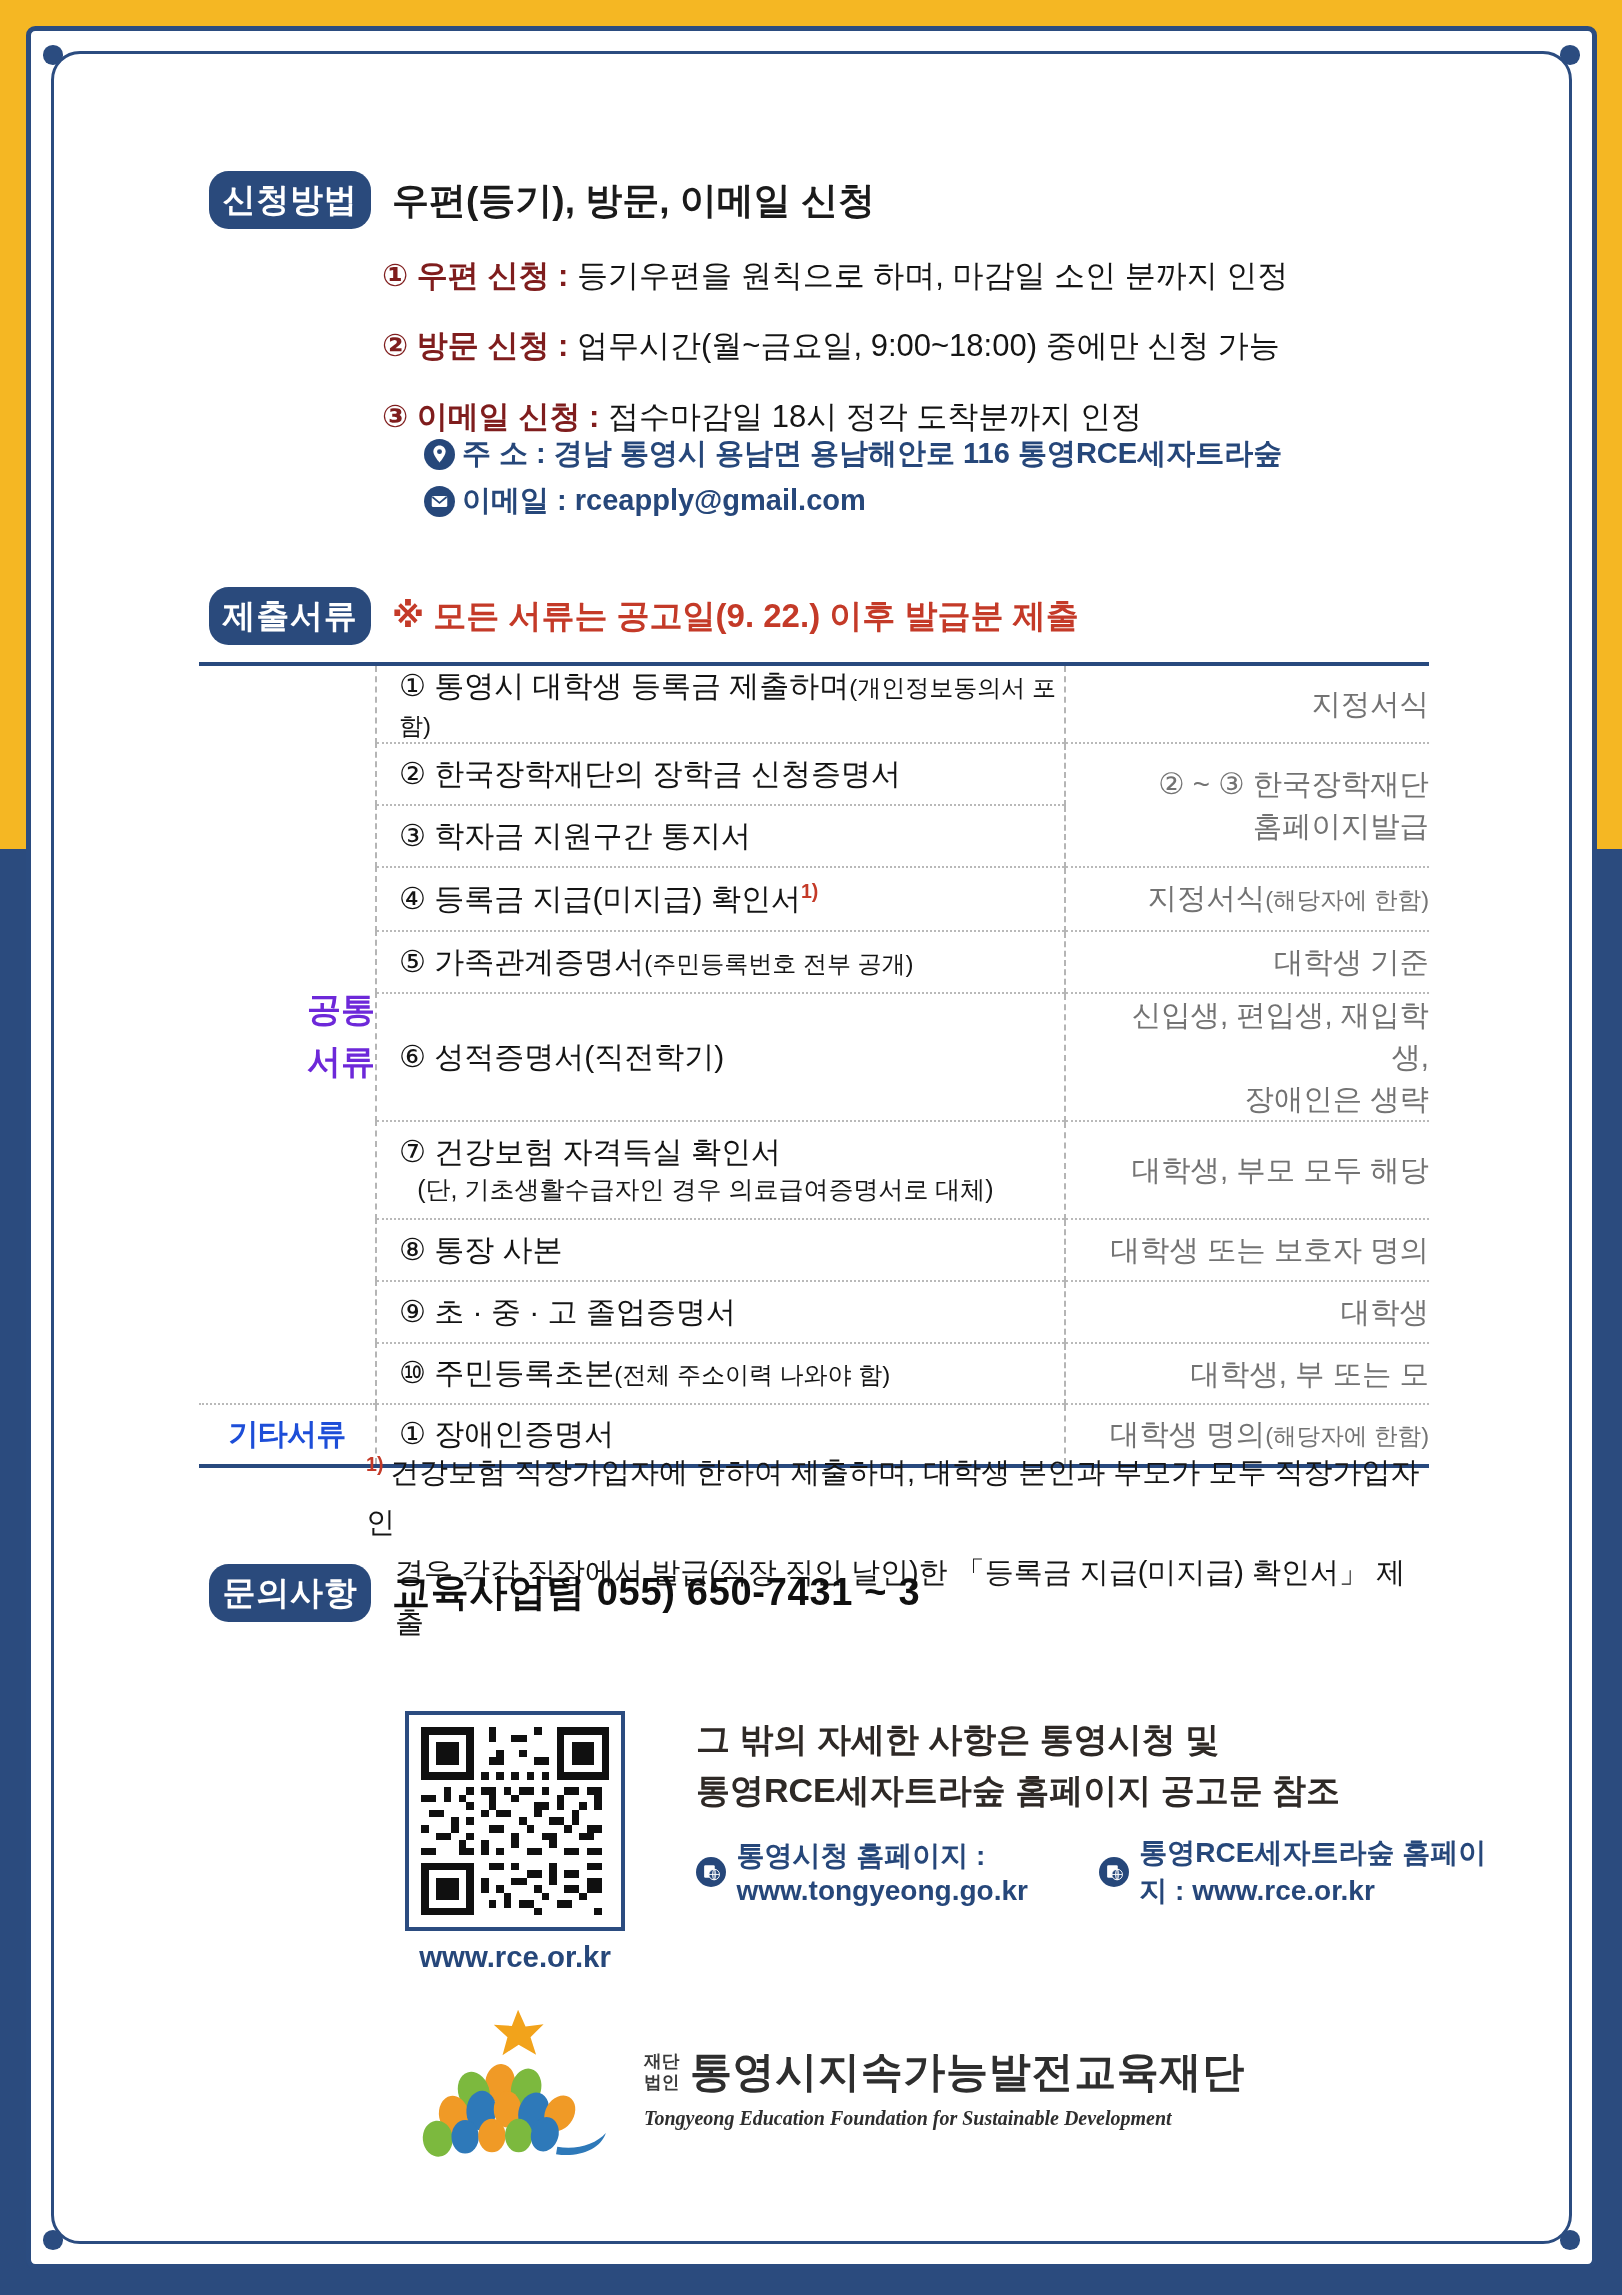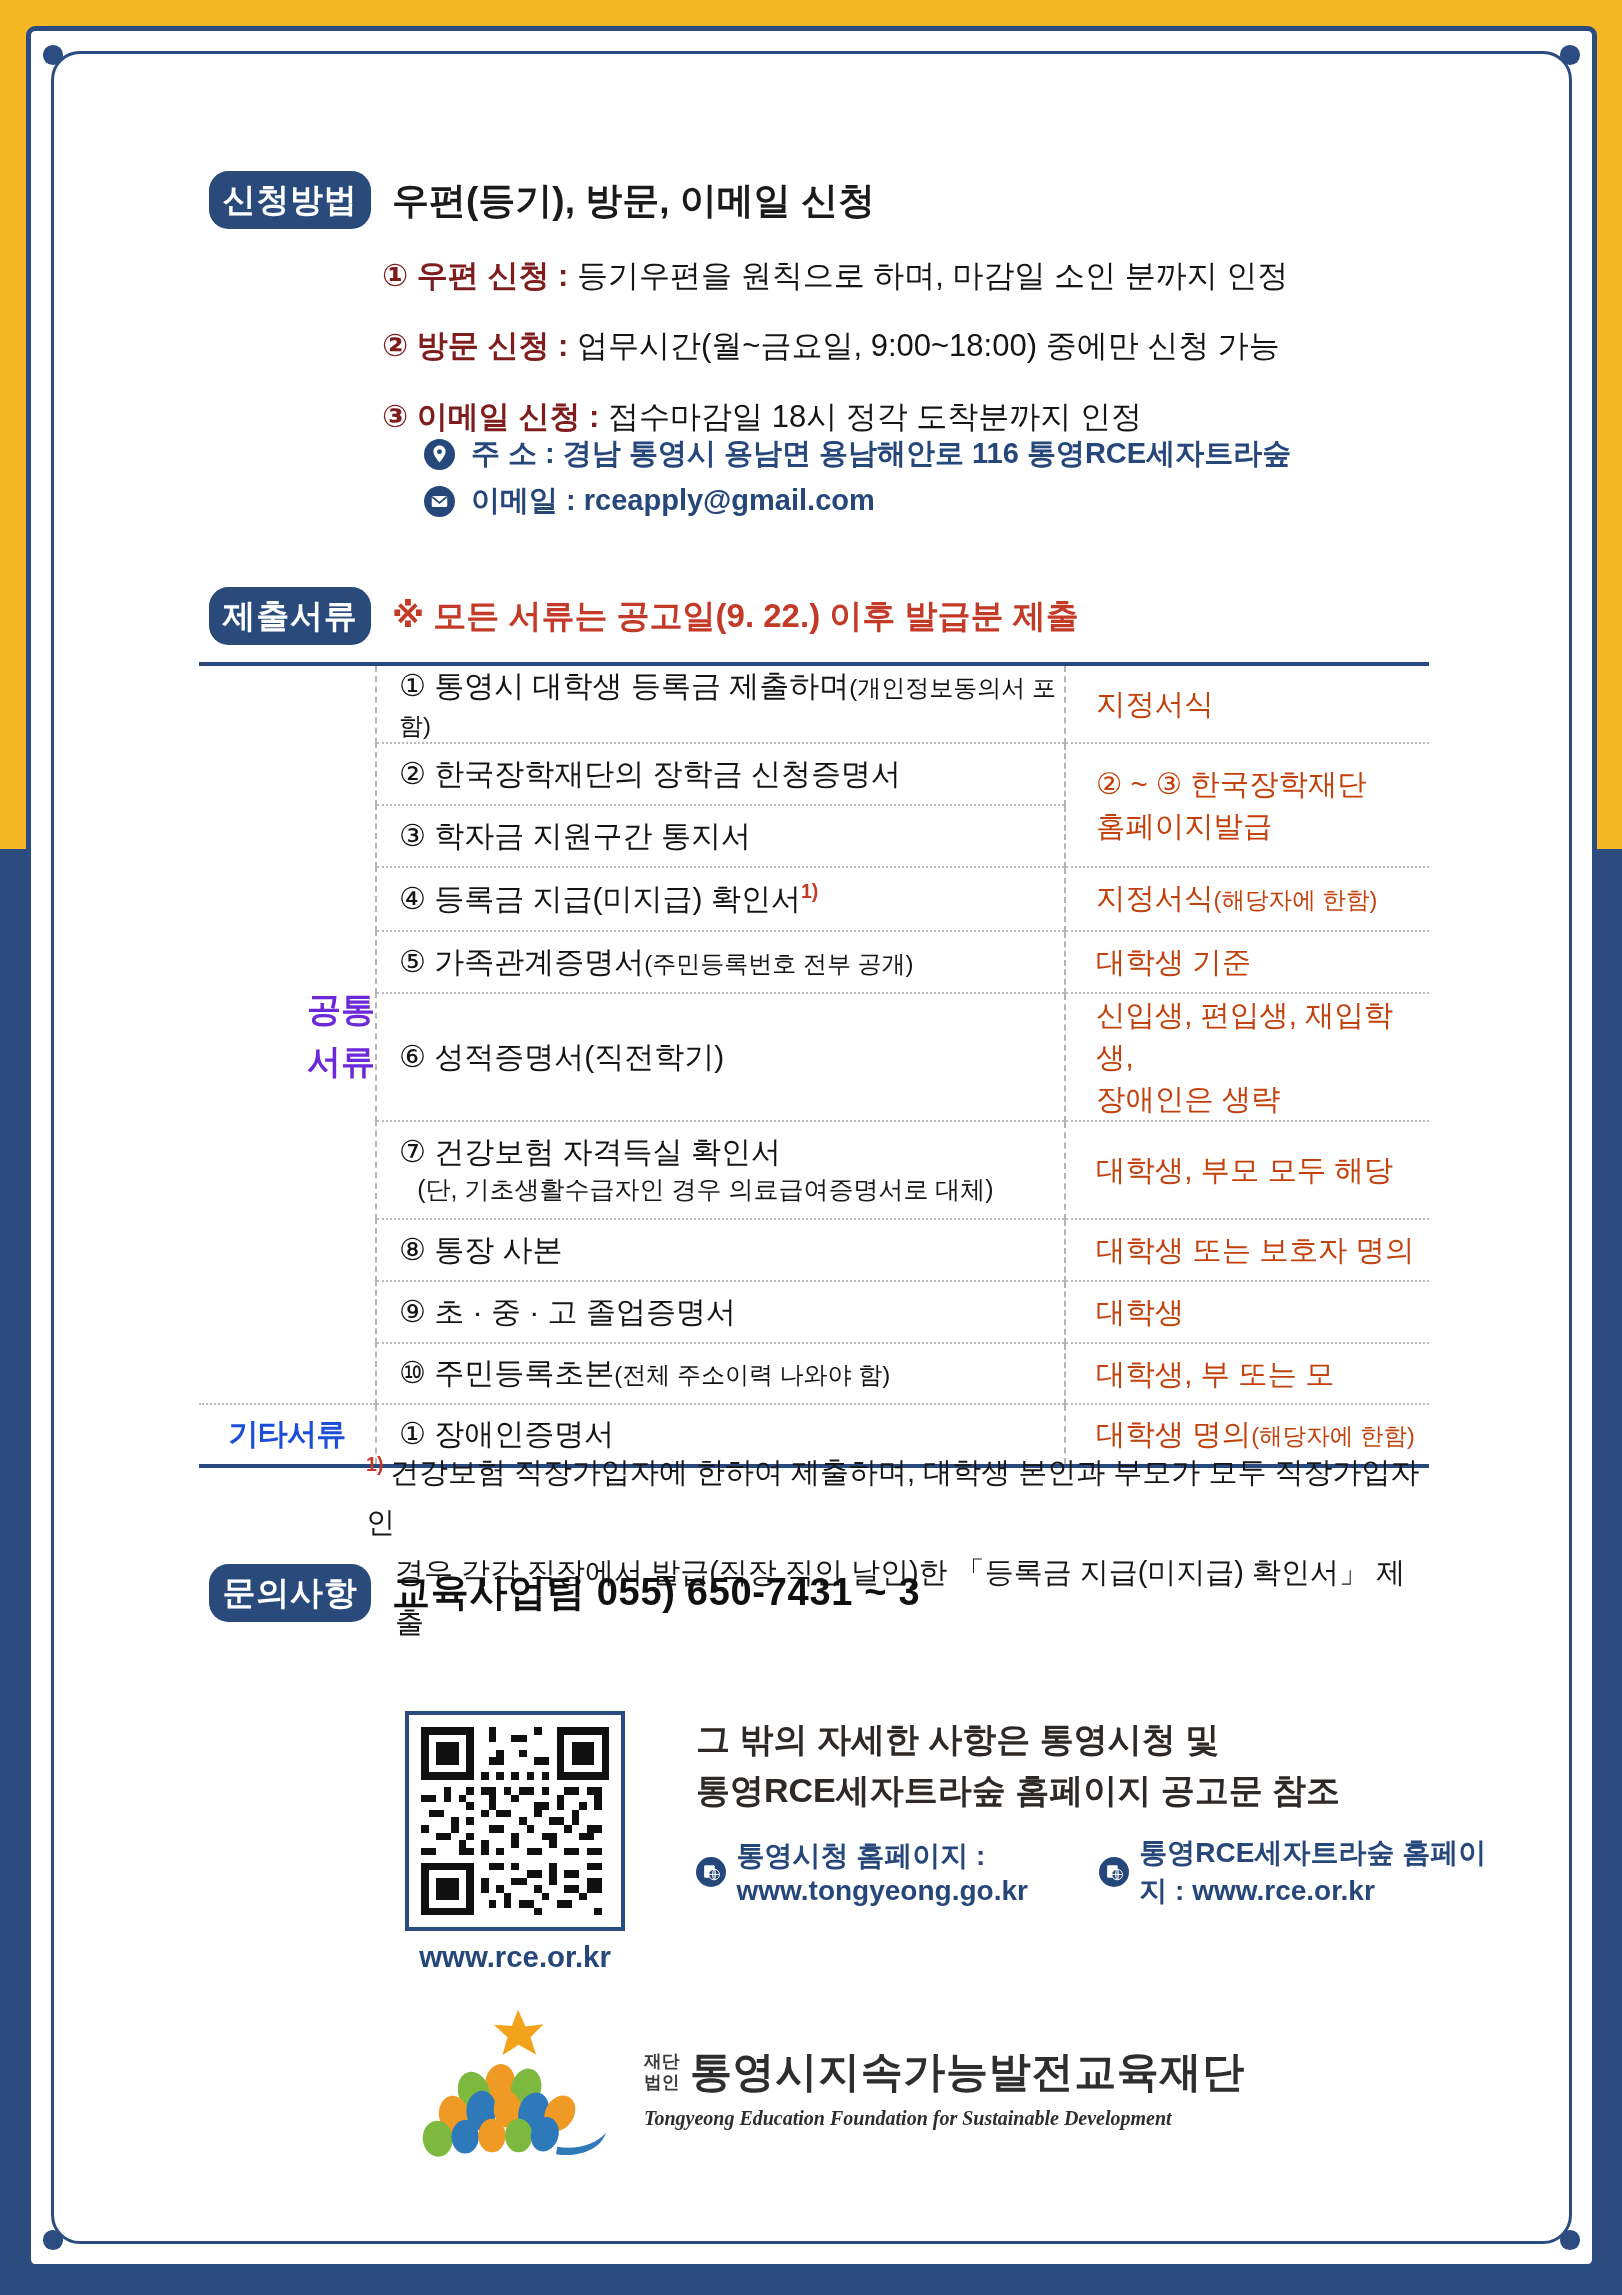--- a/index.html
+++ b/index.html
@@ -24,36 +24,36 @@
 
   .tag{position:absolute;width:162px;height:58px;background:var(--navy);
     border-radius:19.6px;color:#fff;font-size:33px;font-weight:bold;
     display:flex;align-items:center;justify-content:center;letter-spacing:0.7px;}
 
   .apply-title{position:absolute;left:361px;top:145px;font-size:37px;font-weight:bold;color:var(--ink);}
   .apply-item{position:absolute;left:351px;font-size:31px;color:#151515;}
   .apply-item b{font-weight:bold;color:#7f1d1d;}
   .it1{top:224px;} .it2{top:294px;} .it3{top:365px;}
 
-  .contact-row{position:absolute;left:393px;display:flex;align-items:center;gap:16px;text-align:center;}
+  .contact-row{position:absolute;left:393px;display:flex;align-items:center;gap:7px;text-align:center;}
   .addr{top:403px;} .mail{top:450px;}
   .contact-row .txt{font-size:29px;font-weight:bold;color:var(--navy-deep);}
   .round-ic{width:31px;height:31px;flex:0 0 31px;}
 
   .docs-note{position:absolute;left:361px;top:563px;font-size:33px;font-weight:bold;color:var(--red);}
 
   table.docs{position:absolute;left:168px;top:631px;width:1230px;border-collapse:collapse;table-layout:fixed;
     border-top:4.6px solid #28497E;border-bottom:4.6px solid #28497E;}
   table.docs td{vertical-align:middle;}
   td.lbl{border-right:2px dashed var(--dot-gray);text-align:right;
     font-size:34px;font-weight:bold;color:#6d28d9;line-height:52px;}
   td.lbl-etc{border-right:2px dashed var(--dot-gray);text-align:center;
     font-size:30px;font-weight:bold;color:#1d4ed8;letter-spacing:-0.7px;}
   td.doc{border-right:2px dashed var(--dot-gray);padding-left:22px;font-size:30px;color:#141414;}
-  td.note{padding-left:30px;font-size:29.4px;color:#c2410c;line-height:42px;}
+  td.note{padding-left:30px;font-size:29.4px;color:#737373;line-height:42px;text-align:right;}
   tr:not(:first-child)>td{border-top:2px dotted #b9b9b9;}
   .paren{font-size:24px;} .nparen{font-size:23.6px;}
   .sup-red{color:var(--red);font-size:19.6px;vertical-align:super;font-weight:bold;}
   .doc-sub{font-size:25px;padding-left:18.3px;line-height:37px;color:#191919;}
   .doc-main{line-height:38px;}
 
   .footnote{position:absolute;left:335px;top:1408px;width:1060px;font-size:29px;
     color:#161616;line-height:50px;}
   .footnote .fsup{color:var(--red);font-size:19.6px;vertical-align:super;font-weight:bold;margin-right:6.5px;}
   .footnote .l2{padding-left:29px;}

